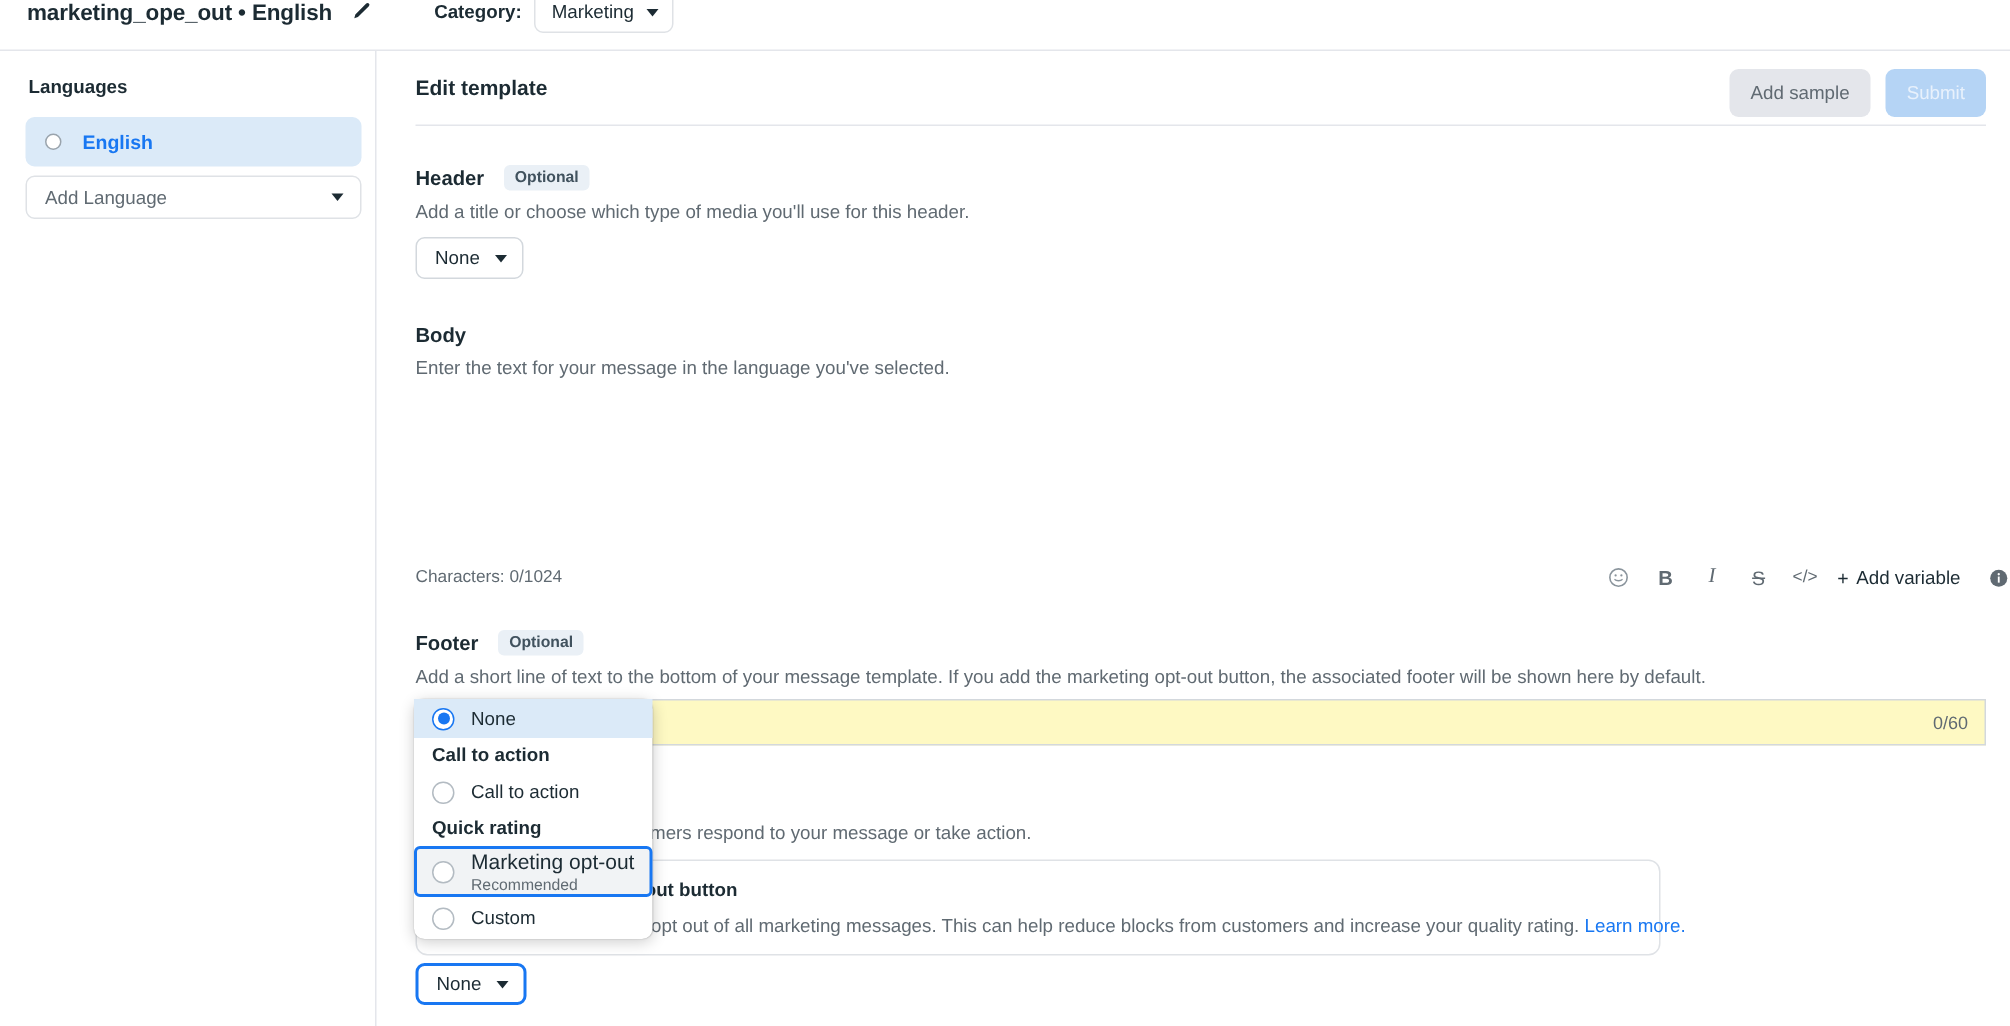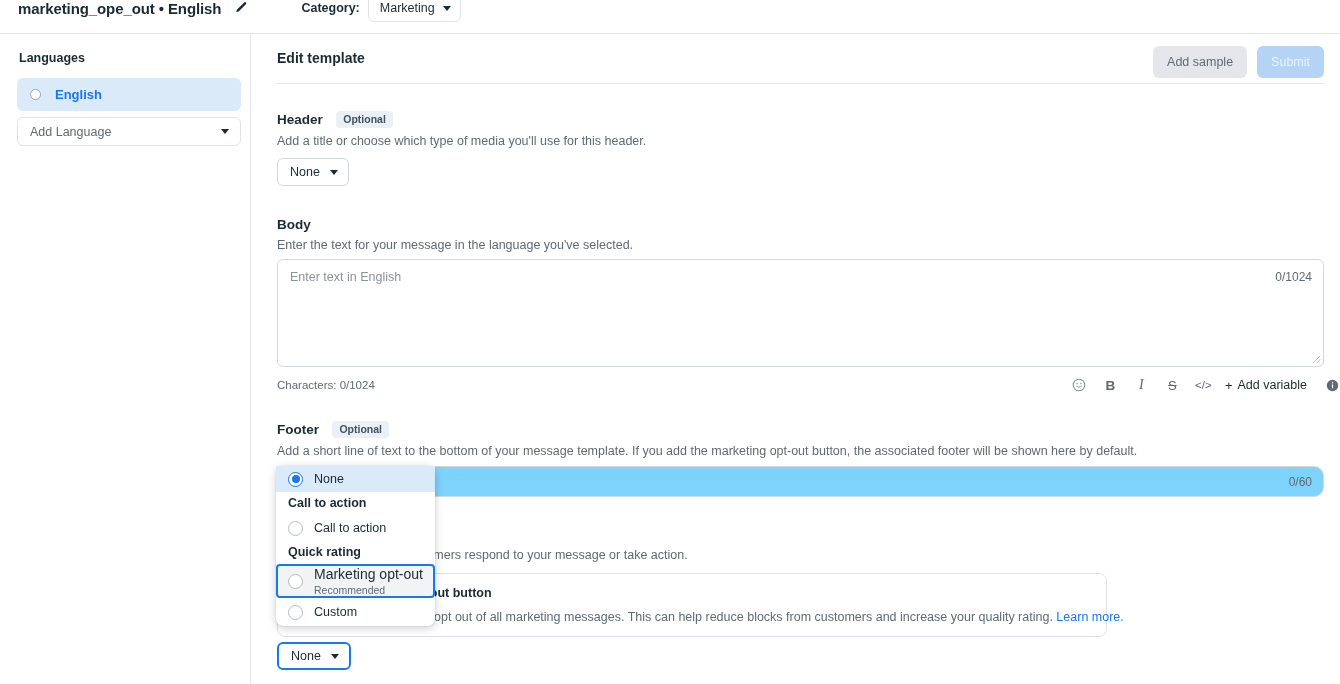--- a/index.html
+++ b/index.html
@@ -22,21 +22,21 @@
     margin-left: 18px;
     font-size: 15px; font-weight: 700; letter-spacing: -0.1px;
     color: #1c2b33; white-space: nowrap;
   }
   #edit-pencil {
     margin-left: 12px; width: 16px; height: 16px;
     display: flex; align-items: center; justify-content: center;
     cursor: pointer;
   }
   #category-label {
-    margin-left: 52px; font-size: 12.5px; font-weight: 700; color: #1c2b33;
+    margin-left: 40px; font-size: 12.5px; font-weight: 700; color: #1c2b33;
   }
   #category-select {
     margin-left: 8px; height: 28px; min-width: 86px;
     border: 1px solid #dfe2e6; border-radius: 6px; background: #fff;
     display: flex; align-items: center; gap: 8px;
     padding: 0 9px 0 11px;
     font-size: 12.5px; color: #1c2b33; cursor: pointer;
   }
 
   
@@ -156,21 +156,21 @@
     display: flex; align-items: center; gap: 5px; margin-left: 6px; margin-right: 10px;
     font-size: 12.5px; color: #1c2b33; cursor: pointer; white-space: nowrap;
   }
   #add-variable .plus { font-size: 13px; }
 
   
   #sec-footer-title { position: absolute; left: 25px; top: 386px; }
   #sec-footer-desc  { position: absolute; left: 25px; top: 410px; }
   #footer-input {
     position: absolute; left: 25px; top: 432px; width: 1047px; height: 31px;
-    border: 1px solid #d3d8dd; border-radius: 10px; background: #7dd3fc;
+    border: 1px solid #d3d8dd; border-radius: 0; background: #fef9c3;
   }
   #footer-counter {
     position: absolute; right: 11px; top: 8px; font-size: 12px; color: #606a72;
   }
 
   
   #sec-buttons-title { position: absolute; left: 25px; top: 485px; }
   #sec-buttons-desc  { position: absolute; left: 25px; top: 514px; }
   #optout-callout {
     position: absolute; left: 25px; top: 539px; width: 830px; height: 64px;
@@ -272,27 +272,20 @@
   <div id="header-type-select" class="select-box">
     <span>None</span>
     <span class="caret"></span>
   </div>
 
   <div id="sec-body-title">
     <span class="section-title">Body</span>
   </div>
   <div id="sec-body-desc" class="section-desc">Enter the text for your message in the language you've selected.</div>
 
-  <div id="body-textarea-wrap">
-    <div id="body-placeholder">Enter text in English</div>
-    <div id="body-counter">0/1024</div>
-    <svg id="body-resize" viewBox="0 0 10 10">
-      <path d="M9 1 1 9M9 5 5 9" stroke="#b3bbc2" stroke-width="1" fill="none"></path>
-    </svg>
-  </div>
 
   <div id="char-count">Characters: 0/1024</div>
 
   <div id="body-toolbar">
     <div class="tool">
       <svg width="14" height="14" viewBox="0 0 16 16">
         <circle cx="8" cy="8" r="6.6" fill="none" stroke="#8a949c" stroke-width="1.2"></circle>
         <circle cx="5.8" cy="6.4" r="0.85" fill="#8a949c"></circle>
         <circle cx="10.2" cy="6.4" r="0.85" fill="#8a949c"></circle>
         <path d="M5.3 9.6c.8 1.1 4.6 1.1 5.4 0" fill="none" stroke="#8a949c" stroke-width="1.1" stroke-linecap="round"></path>

